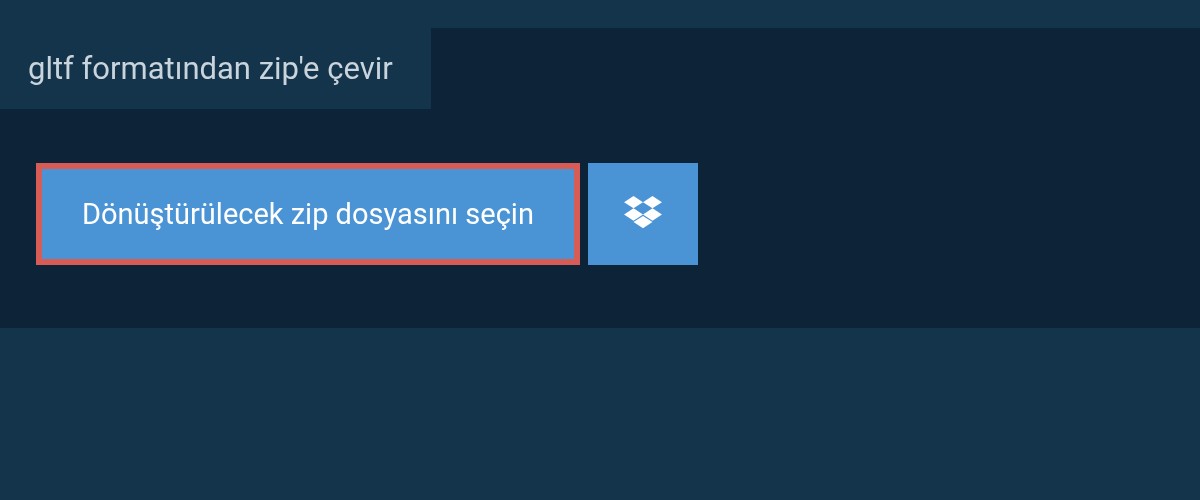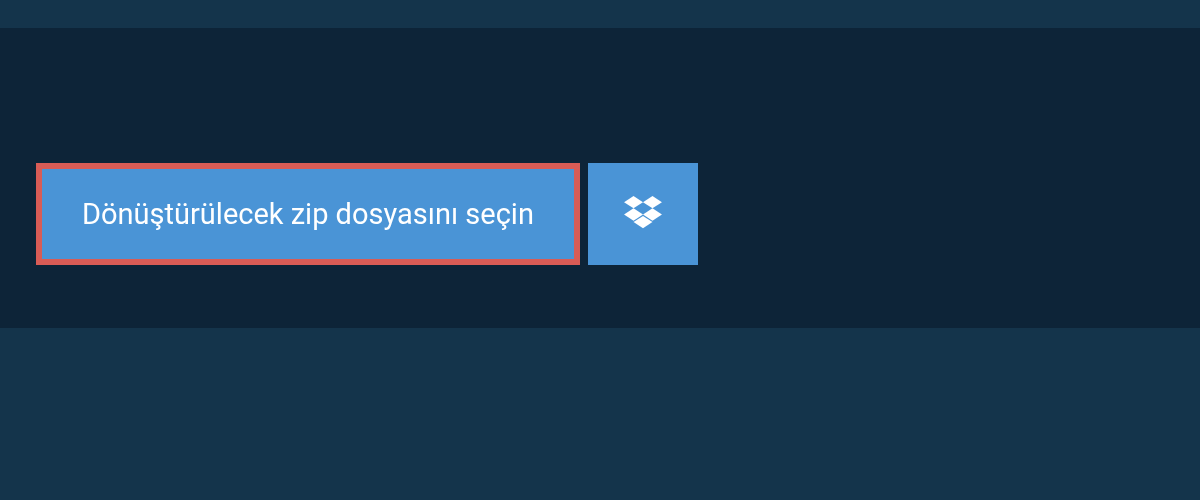--- a/index.html
+++ b/index.html
@@ -62,20 +62,23 @@
     .dropbox-icon {
       width: 38px;
       height: 36px;
       fill: #ffffff;
     }
   </style>
 </head>
 <body>
 
 <div class="panel">
+  <div class="tab">
+    <span>gltf formatından zip'e çevir</span>
+  </div>
   <div class="button-row">
     <div class="select-button">
       <span>Dönüştürülecek zip dosyasını seçin</span>
     </div>
     <div class="dropbox-button">
       <svg class="dropbox-icon" viewBox="0 0 40 38">
         <path d="M10 0 L20 6.5 L10 13 L0 6.5 Z"></path>
         <path d="M30 0 L40 6.5 L30 13 L20 6.5 Z"></path>
         <path d="M10 13 L20 19.5 L10 26 L0 19.5 Z"></path>
         <path d="M30 13 L40 19.5 L30 26 L20 19.5 Z"></path>

